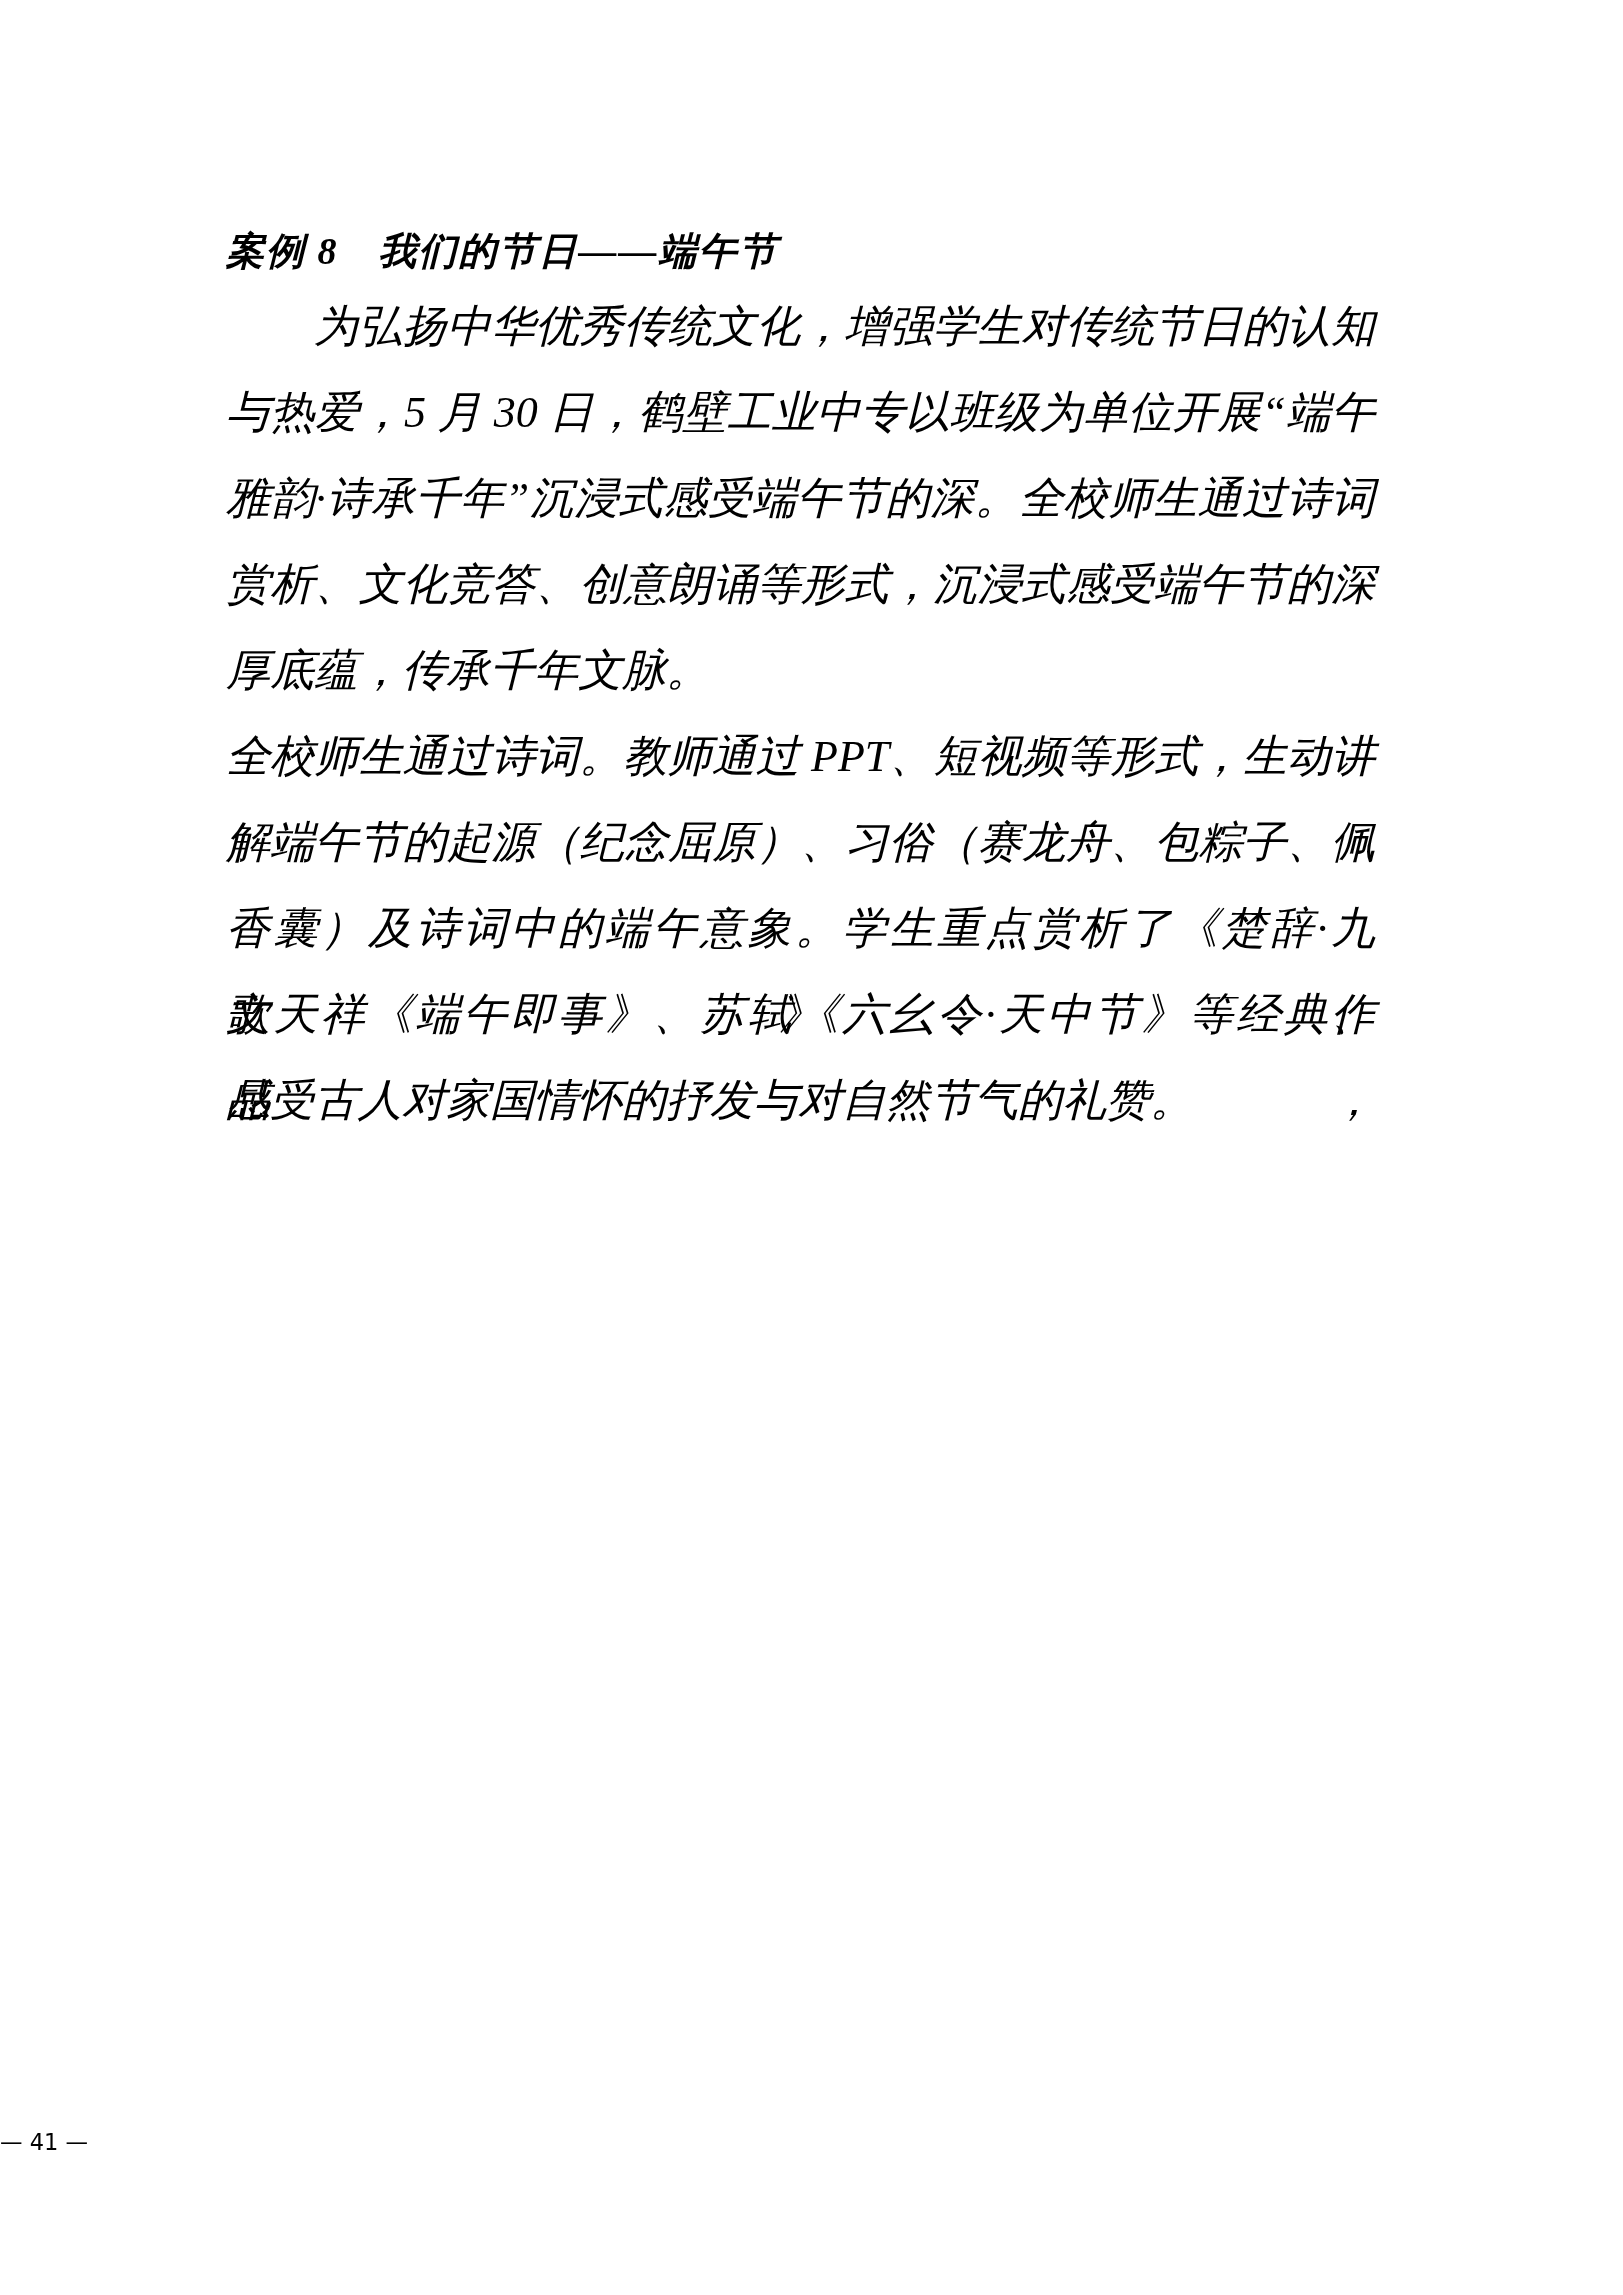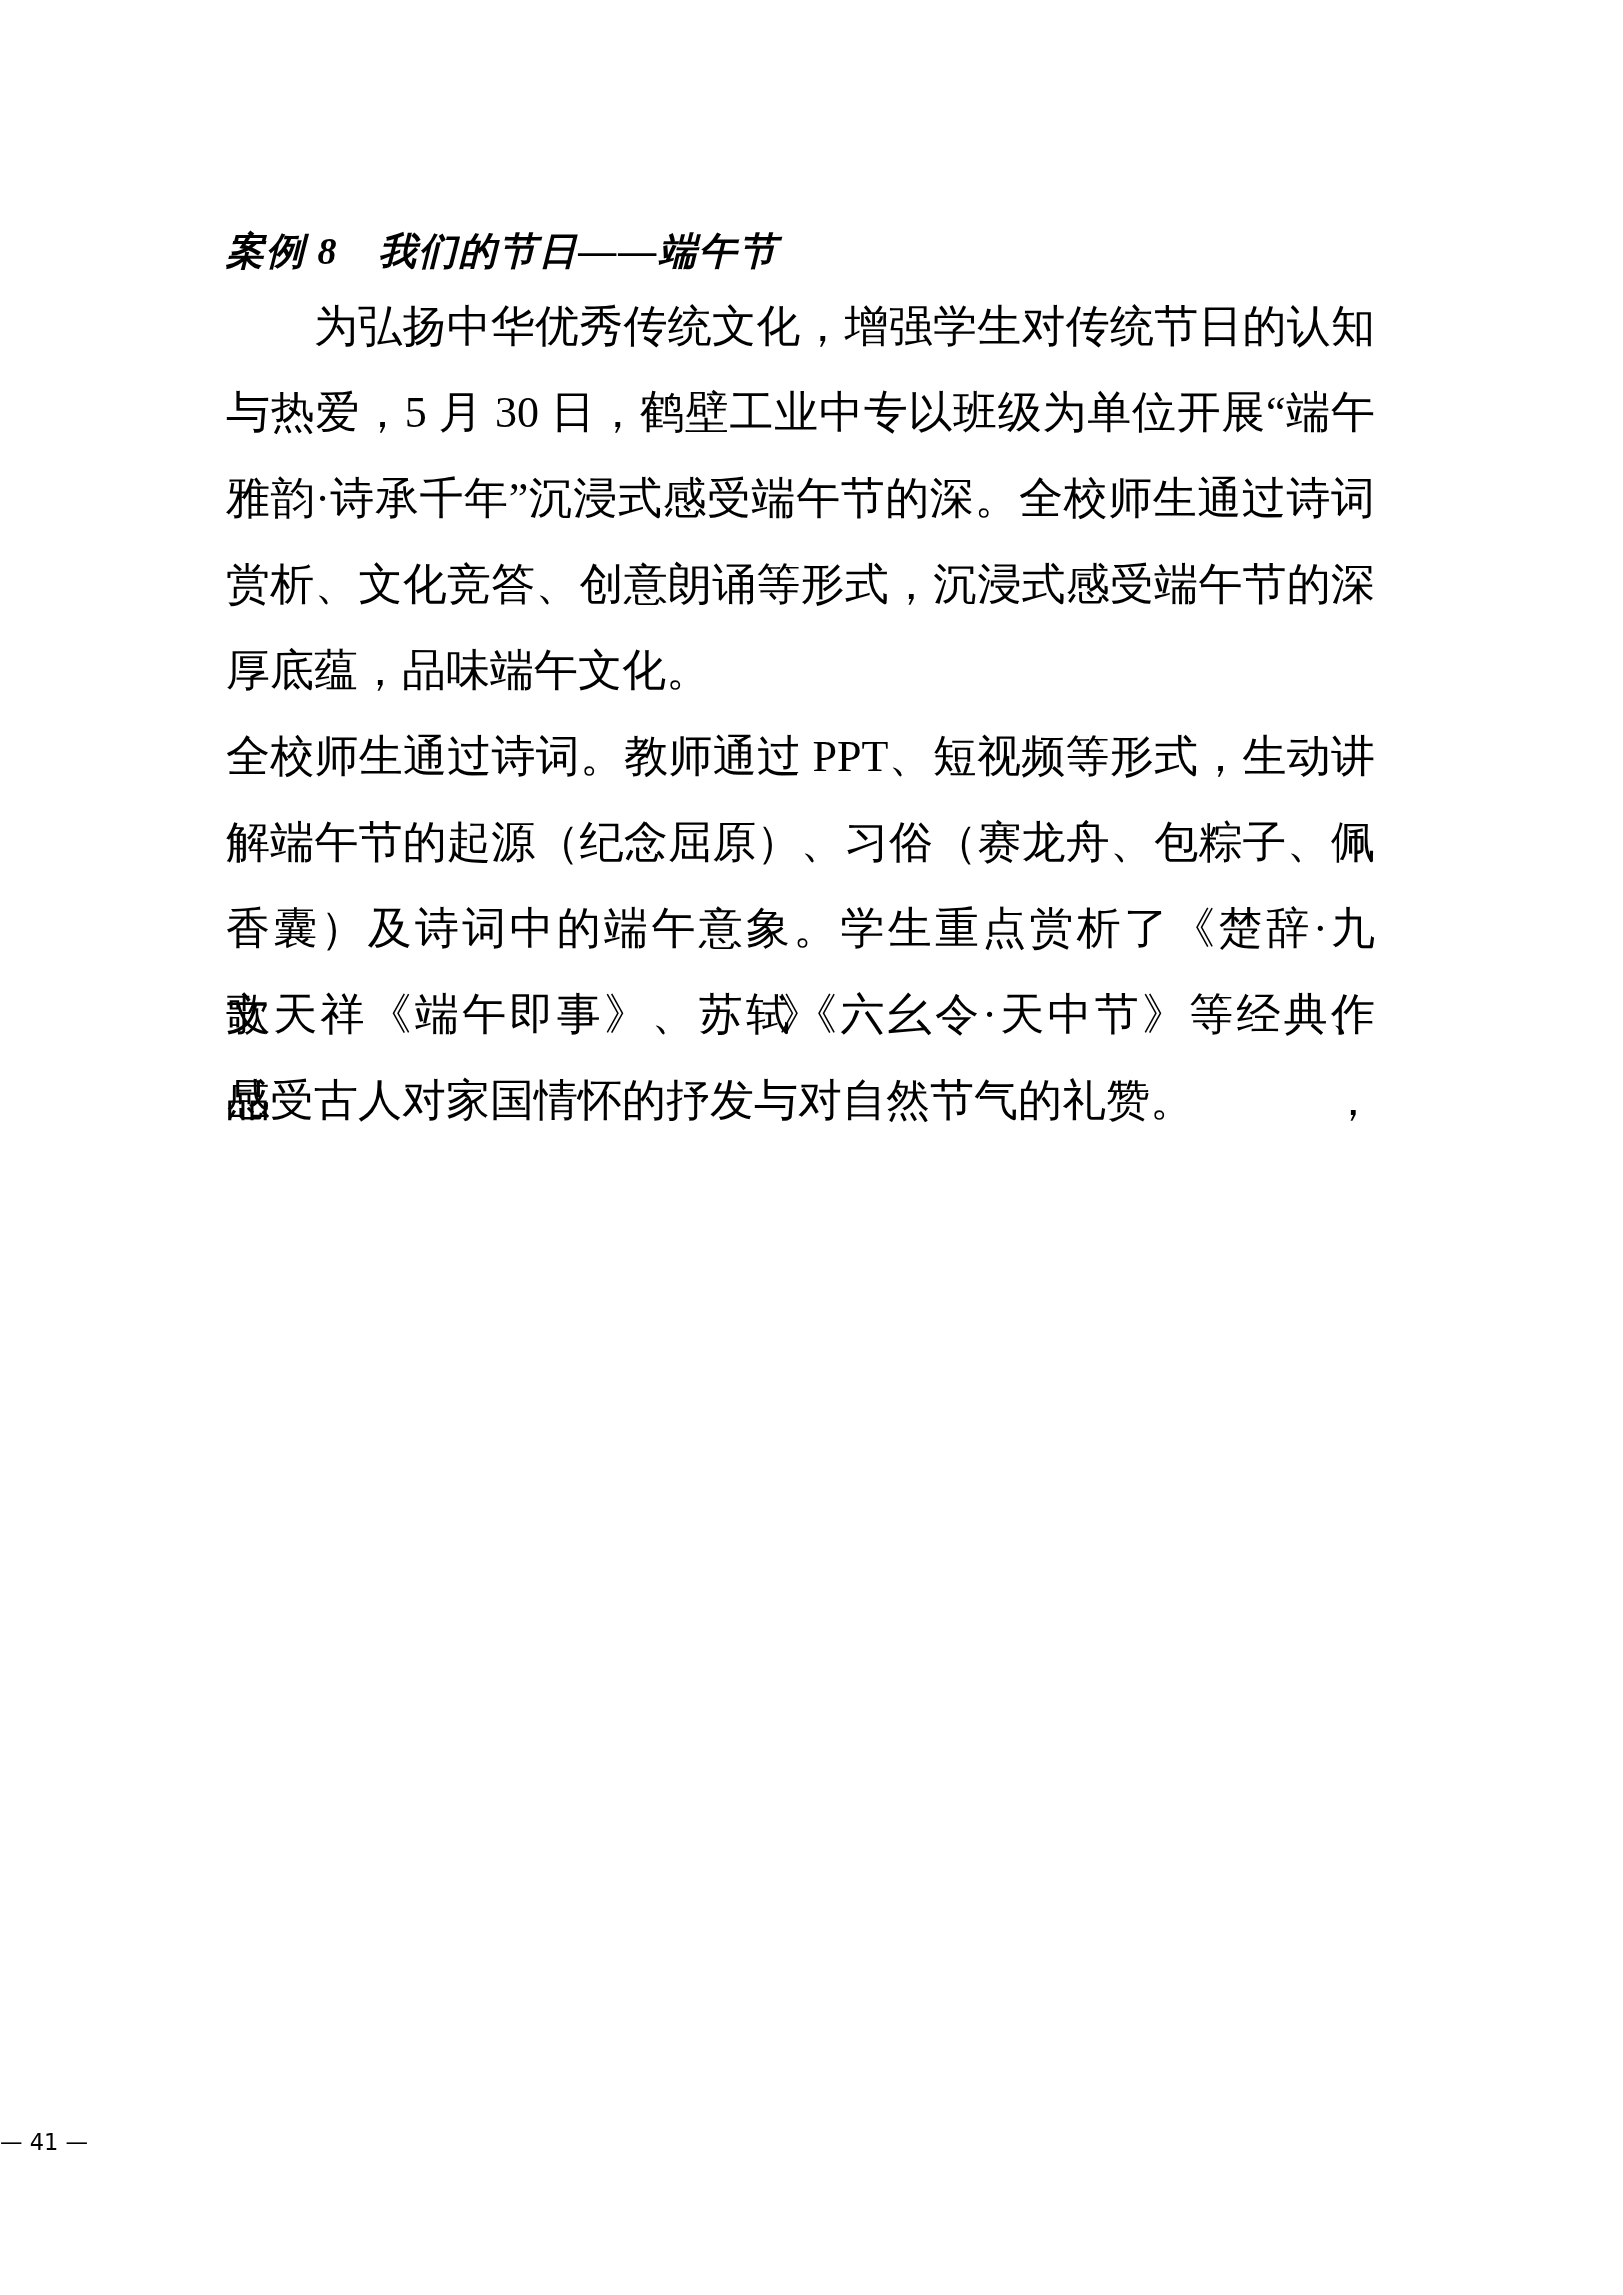--- a/index.html
+++ b/index.html
@@ -27,20 +27,21 @@
     white-space: pre;
     margin-top: 20px;
   }
 
   .body-text {
     position: absolute;
     left: 226px;
     top: 284px;
     width: 1149px;
     font-size: 44px;
+    font-style: italic;
     line-height: 86px;
   }
 
   .line {
     height: 86px;
     text-align: justify;
     text-align-last: justify;
     white-space: normal;
   }
   .line.first { text-indent: 88px; }
@@ -63,21 +64,21 @@
 
 <div class="page">
 
   <h1 class="title">案例 8　我们的节日——端午节</h1>
 
   <div class="body-text">
       <div class="line first">为弘扬中华优秀传统文化，增强学生对传统节日的认知</div>
       <div class="line">与热爱，5 月 30 日，鹤壁工业中专以班级为单位开展“端午</div>
       <div class="line">雅韵·诗承千年”沉浸式感受端午节的深。全校师生通过诗词</div>
       <div class="line">赏析、文化竞答、创意朗诵等形式，沉浸式感受端午节的深</div>
-      <div class="line last">厚底蕴，品味端午文化。</div>
+      <div class="line last">厚底蕴，传承千年文脉。</div>
       <div class="line">全校师生通过诗词。教师通过 PPT、短视频等形式，生动讲</div>
       <div class="line">解端午节的起源（纪念屈原）、习俗（赛龙舟、包粽子、佩</div>
       <div class="line">香囊）及诗词中的端午意象。学生重点赏析了《楚辞·九歌》、</div>
       <div class="line">文天祥《端午即事》、苏轼《六幺令·天中节》等经典作品，</div>
       <div class="line last">感受古人对家国情怀的抒发与对自然节气的礼赞。</div>
     </div>
 
   <div class="footer">
     <span>— 41 —</span>
   </div>

